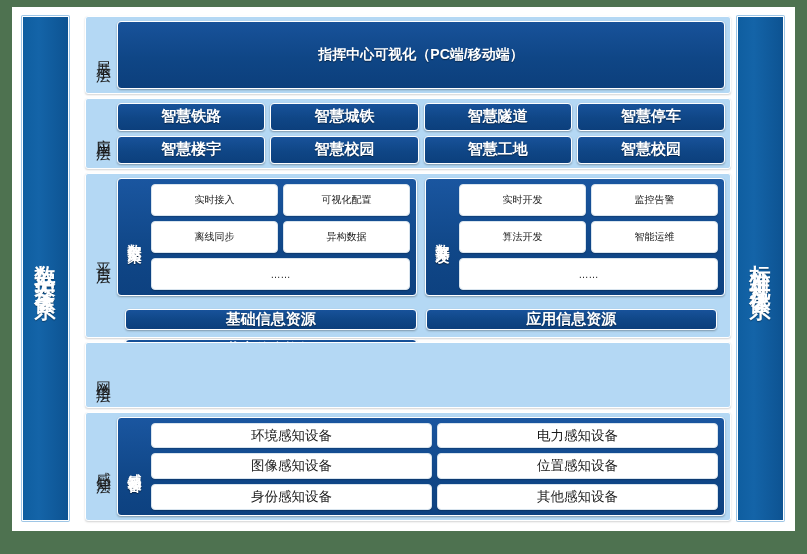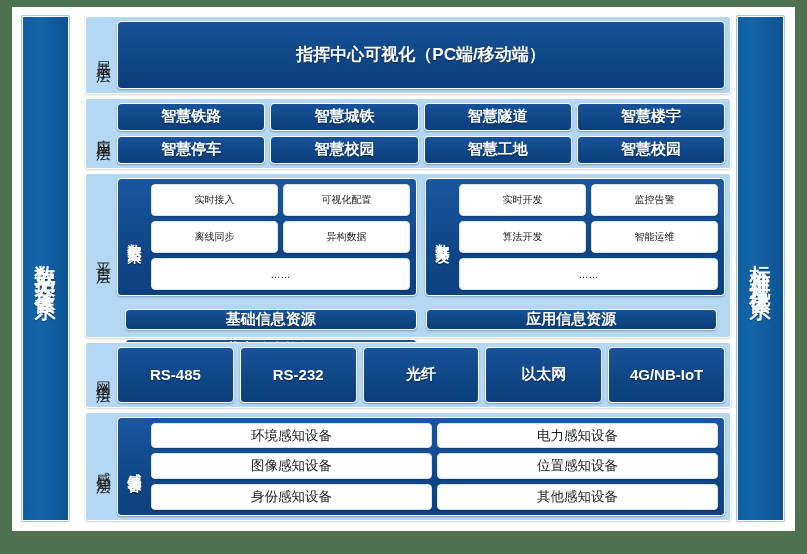--- a/index.html
+++ b/index.html
@@ -101,21 +101,21 @@
     font-weight:bold;
     display:flex;align-items:center;justify-content:center;
     text-shadow:0 1px 1px rgba(0,0,0,.45);
     box-shadow:0 1px 2px rgba(0,0,0,.3);
     box-sizing:border-box;
     text-align:center;
     white-space:nowrap;
   }
 
   
-  .pres-banner{flex:1 1 auto;font-size:17px;}
+  .pres-banner{flex:1 1 auto;font-size:14px;}
 
   
   .app-grid{
     flex:1 1 auto;
     display:grid;
     grid-template-columns:repeat(4,1fr);
     grid-template-rows:1fr 1fr;
     gap:5px;
   }
   .app-grid .chip{font-size:15px;}
@@ -238,22 +238,22 @@
 
       <div class="layer layer-app">
         <div class="layer-label">
           <span>应用层</span>
         </div>
         <div class="layer-body">
           <div class="app-grid">
             <div class="chip">智慧铁路</div>
             <div class="chip">智慧城铁</div>
             <div class="chip">智慧隧道</div>
+            <div class="chip">智慧停车</div>
             <div class="chip">智慧楼宇</div>
-            <div class="chip">智慧停车</div>
             <div class="chip">智慧校园</div>
             <div class="chip">智慧工地</div>
             <div class="chip">智慧校园</div>
           </div>
         </div>
       </div>
 
       <div class="layer layer-plat">
         <div class="layer-label">
           <span>平台层</span>
@@ -295,29 +295,20 @@
             <div class="chip">应用信息资源</div>
             <div class="chip">共享信息资源</div>
           </div>
 
         </div>
       </div>
 
       <div class="layer layer-net">
         <div class="layer-label">
           <span>网络层</span>
-        </div>
-        <div class="layer-body">
-          <div class="net-grid">
-            <div class="chip">RS-485</div>
-            <div class="chip">RS-232</div>
-            <div class="chip">光纤</div>
-            <div class="chip">以太网</div>
-            <div class="chip">4G/NB-IoT</div>
-          </div>
         </div>
       </div>
 
       <div class="layer layer-sense">
         <div class="layer-label">
           <span>感知层</span>
         </div>
         <div class="layer-body">
           <div class="sense-row">
 

